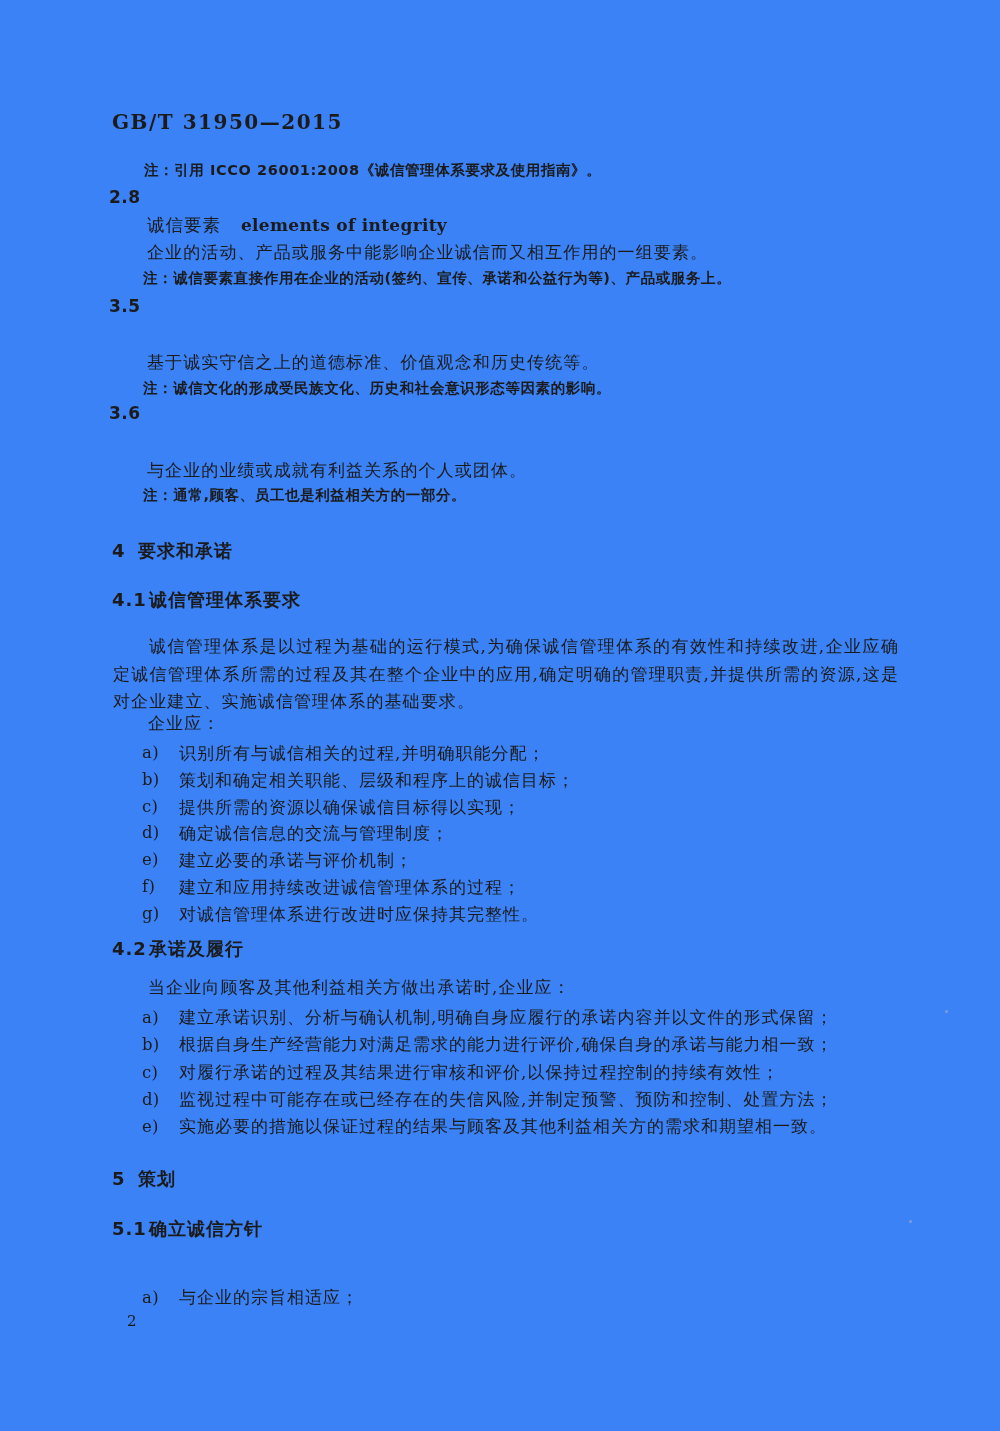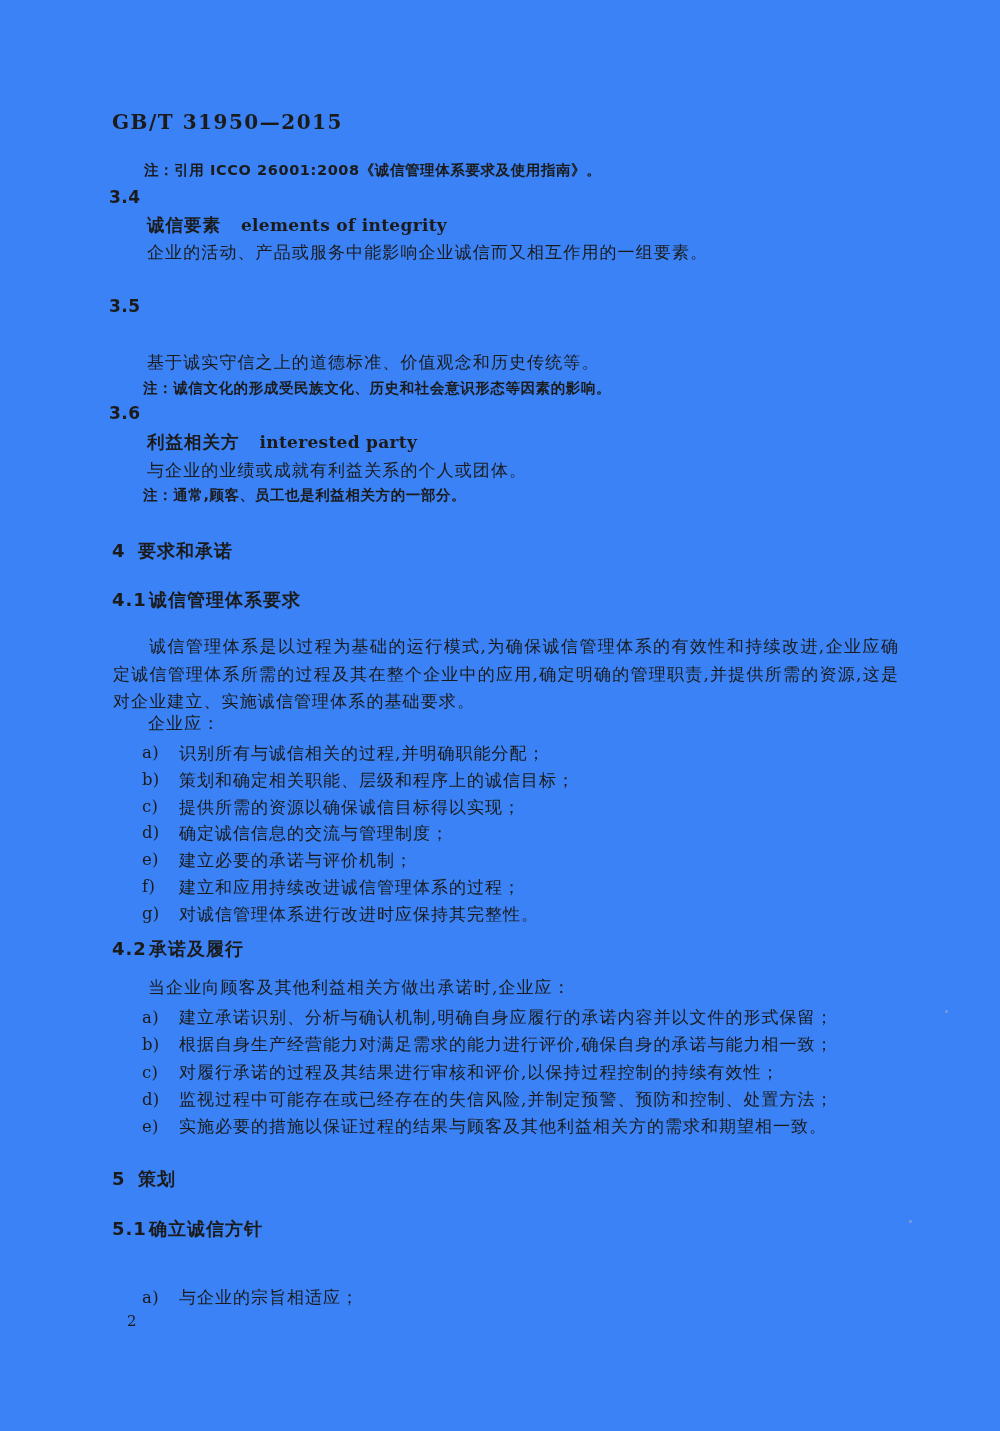--- a/index.html
+++ b/index.html
@@ -18,21 +18,21 @@
     font-weight:700;font-size:20px;letter-spacing:1.5px;
   }
   
   .clause-num{
     font-family:"DejaVu Sans","Liberation Sans",sans-serif;
     font-weight:700;font-size:17px;letter-spacing:.5px;
   }
   
   .term-zh{
     font-family:"DejaVu Sans","Liberation Sans",sans-serif;
-    font-weight:700;font-size:17.5px;letter-spacing:1px;
+    font-weight:400;font-size:17.5px;letter-spacing:1px;
   }
   .term-en{
     font-family:"DejaVu Serif","Liberation Serif",serif;
     font-weight:700;font-size:17px;letter-spacing:.3px;
     margin-left:20px;
   }
   
   .body-text{
     font-size:17px;letter-spacing:1.1px;line-height:27.5px;
   }
@@ -74,34 +74,32 @@
 </style>
 </head>
 <body>
 
 <div class="page">
 
   <div class="abs std-header" style="top:110px;left:112px">GB/T 31950—2015</div>
 
   <div class="abs note" style="top:161px;left:144px">注：引用 ICCO 26001:2008《诚信管理体系要求及使用指南》。</div>
 
-  <div class="abs clause-num" style="top:187px;left:109px">3.4</div>
+  <div class="abs clause-num" style="top:187px;left:109px">2.8</div>
   <div class="abs" style="top:213px;left:147px">
     <span class="term-zh">诚信要素</span><span class="term-en">elements of integrity</span>
   </div>
   <div class="abs body-text" style="top:239px;left:147px">企业的活动、产品或服务中能影响企业诚信而又相互作用的一组要素。</div>
+  <div class="abs note" style="top:269px;left:143px">注：诚信要素直接作用在企业的活动(签约、宣传、承诺和公益行为等)、产品或服务上。</div>
 
   <div class="abs clause-num" style="top:296px;left:109px">3.5</div>
   <div class="abs body-text" style="top:349px;left:147px">基于诚实守信之上的道德标准、价值观念和历史传统等。</div>
   <div class="abs note" style="top:379px;left:143px">注：诚信文化的形成受民族文化、历史和社会意识形态等因素的影响。</div>
 
   <div class="abs clause-num" style="top:403px;left:109px">3.6</div>
-  <div class="abs" style="top:430px;left:147px">
-    <span class="term-zh">利益相关方</span><span class="term-en">interested party</span>
-  </div>
   <div class="abs body-text" style="top:457px;left:147px">与企业的业绩或成就有利益关系的个人或团体。</div>
   <div class="abs note" style="top:486px;left:143px">注：通常,顾客、员工也是利益相关方的一部分。</div>
 
   <div class="abs heading" style="top:539px;left:112px">
     <span class="h-num w1">4</span><span>要求和承诺</span>
   </div>
 
   <div class="abs heading" style="top:588px;left:112px">
     <span class="h-num w2">4.1</span><span>诚信管理体系要求</span>
   </div>

